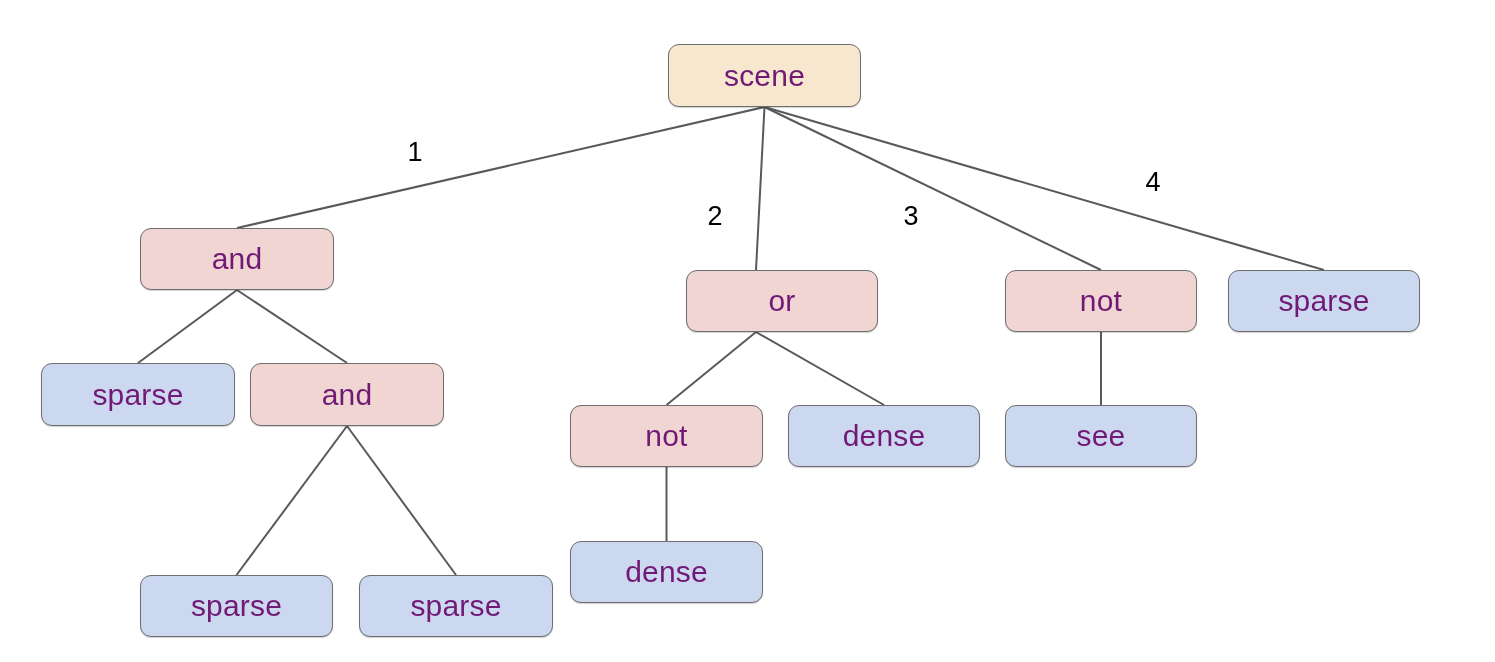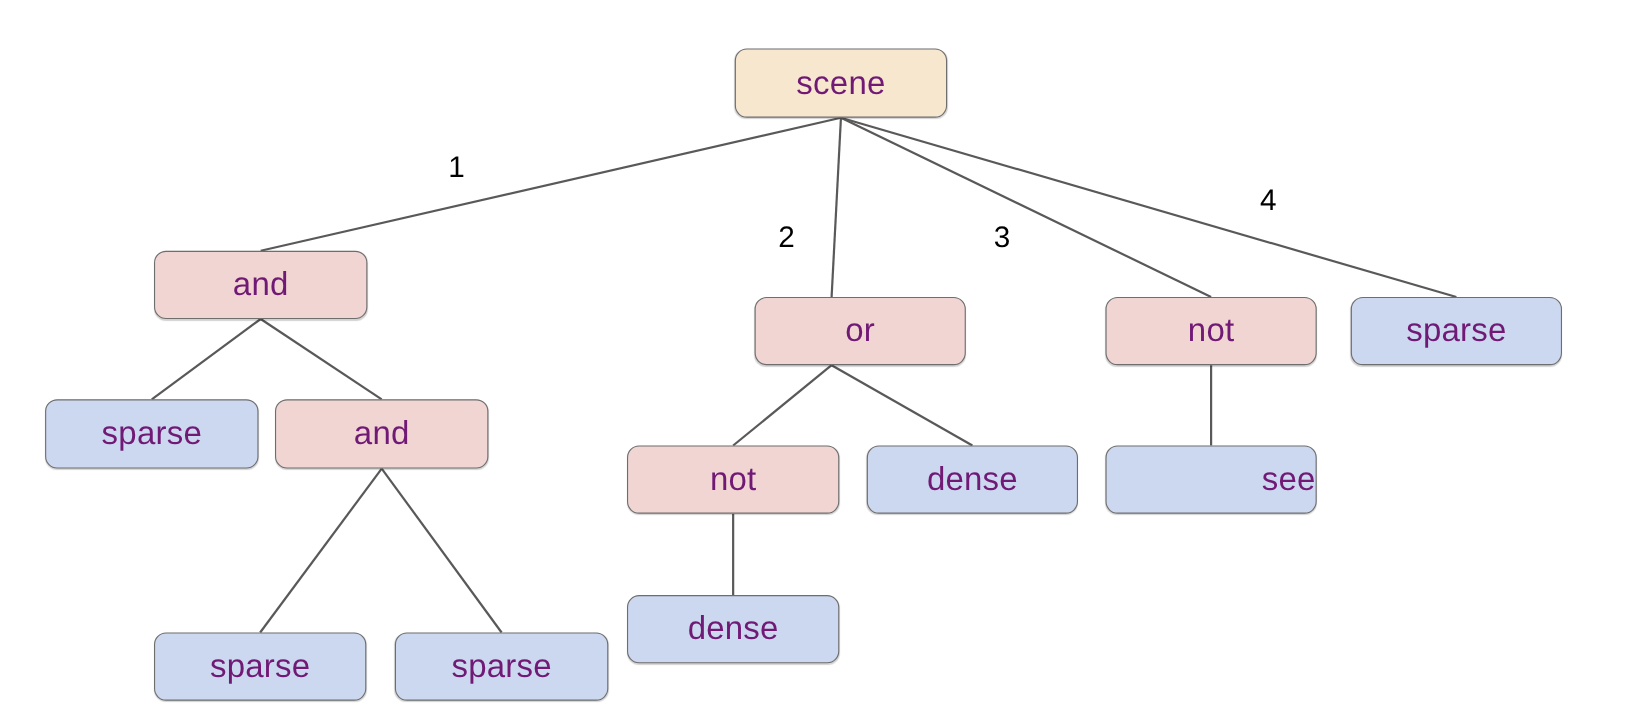--- a/index.html
+++ b/index.html
@@ -89,21 +89,21 @@
       </div>
       <div class="node kind-op" style="left: 250px; top: 363px; width: 194px; height: 63px;">
         <span>and</span>
       </div>
       <div class="node kind-op" style="left: 570px; top: 405px; width: 193px; height: 62px;">
         <span>not</span>
       </div>
       <div class="node kind-leaf" style="left: 788px; top: 405px; width: 192px; height: 62px;">
         <span>dense</span>
       </div>
-      <div class="node kind-leaf" style="left: 1005px; top: 405px; width: 192px; height: 62px; justify-content: flex-end;">
+      <div class="node kind-leaf" style="left: 1005px; top: 405px; width: 192px; height: 62px;">
         <span>see</span>
       </div>
       <div class="node kind-leaf" style="left: 570px; top: 541px; width: 193px; height: 62px;">
         <span>dense</span>
       </div>
       <div class="node kind-leaf" style="left: 140px; top: 575px; width: 193px; height: 62px;">
         <span>sparse</span>
       </div>
       <div class="node kind-leaf" style="left: 359px; top: 575px; width: 194px; height: 62px;">
         <span>sparse</span>

